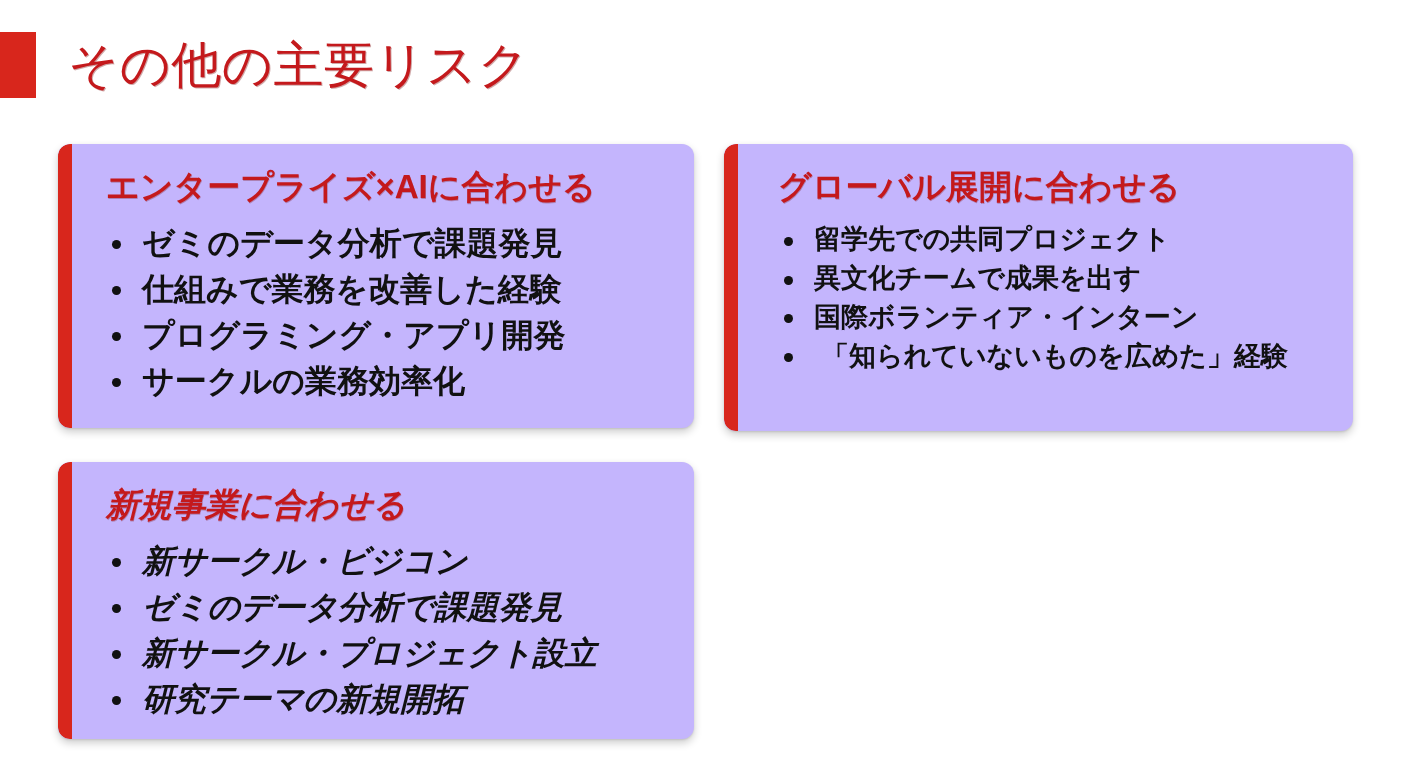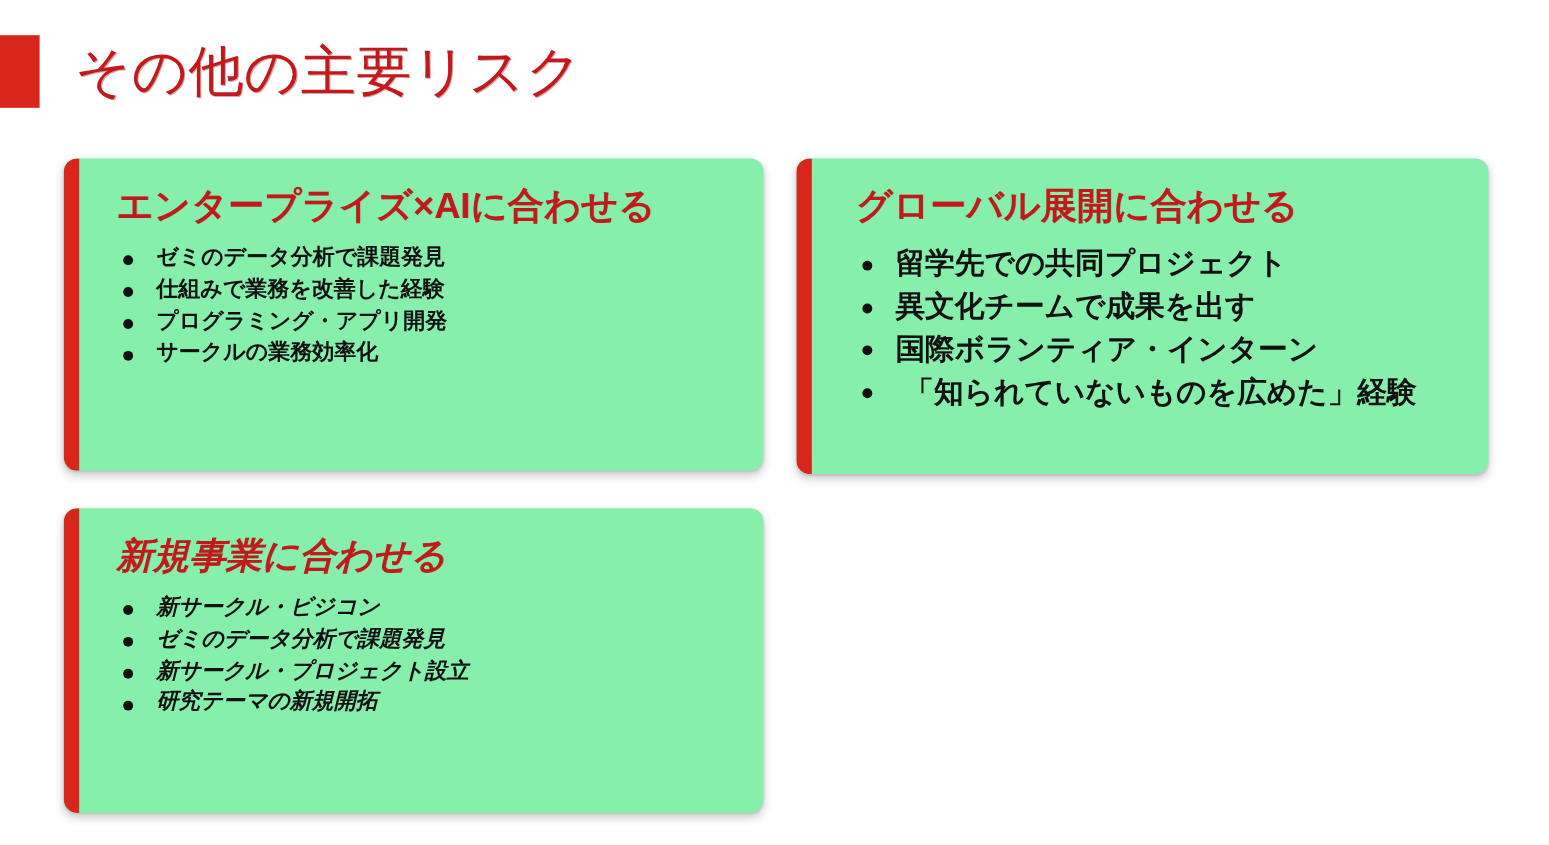--- a/index.html
+++ b/index.html
@@ -38,21 +38,21 @@
     color: #C4191C;
     letter-spacing: 0.5px;
     line-height: 1;
     white-space: nowrap;
     text-shadow: 1px 1px 0 rgba(120,10,10,0.35);
   }
 
   
   .card {
     position: absolute;
-    background: #86efac;
+    background: #c4b5fd;
     border-radius: 12px;
     box-shadow: 0 4px 9px rgba(0,0,0,0.20), 0 1px 2px rgba(0,0,0,0.10);
     overflow: hidden;
     box-sizing: border-box;
   }
   .card-accent-bar {
     position: absolute;
     left: 0;
     top: 0;
     bottom: 0;
@@ -79,21 +79,21 @@
     white-space: nowrap;
     text-shadow: 0.5px 0.5px 0 rgba(120,10,10,0.30);
   }
   .card-list {
     list-style: none;
     margin: 0;
     padding: 0;
   }
   .card-list li {
     position: relative;
-    font-size: 20px;
+    font-size: 32px;
     font-weight: 700;
     color: #111111;
     line-height: 1.44;
     padding-left: 36px;
     white-space: nowrap;
   }
   .card-list li .bullet-dot {
     position: absolute;
     left: 6px;
     top: 0.62em;

